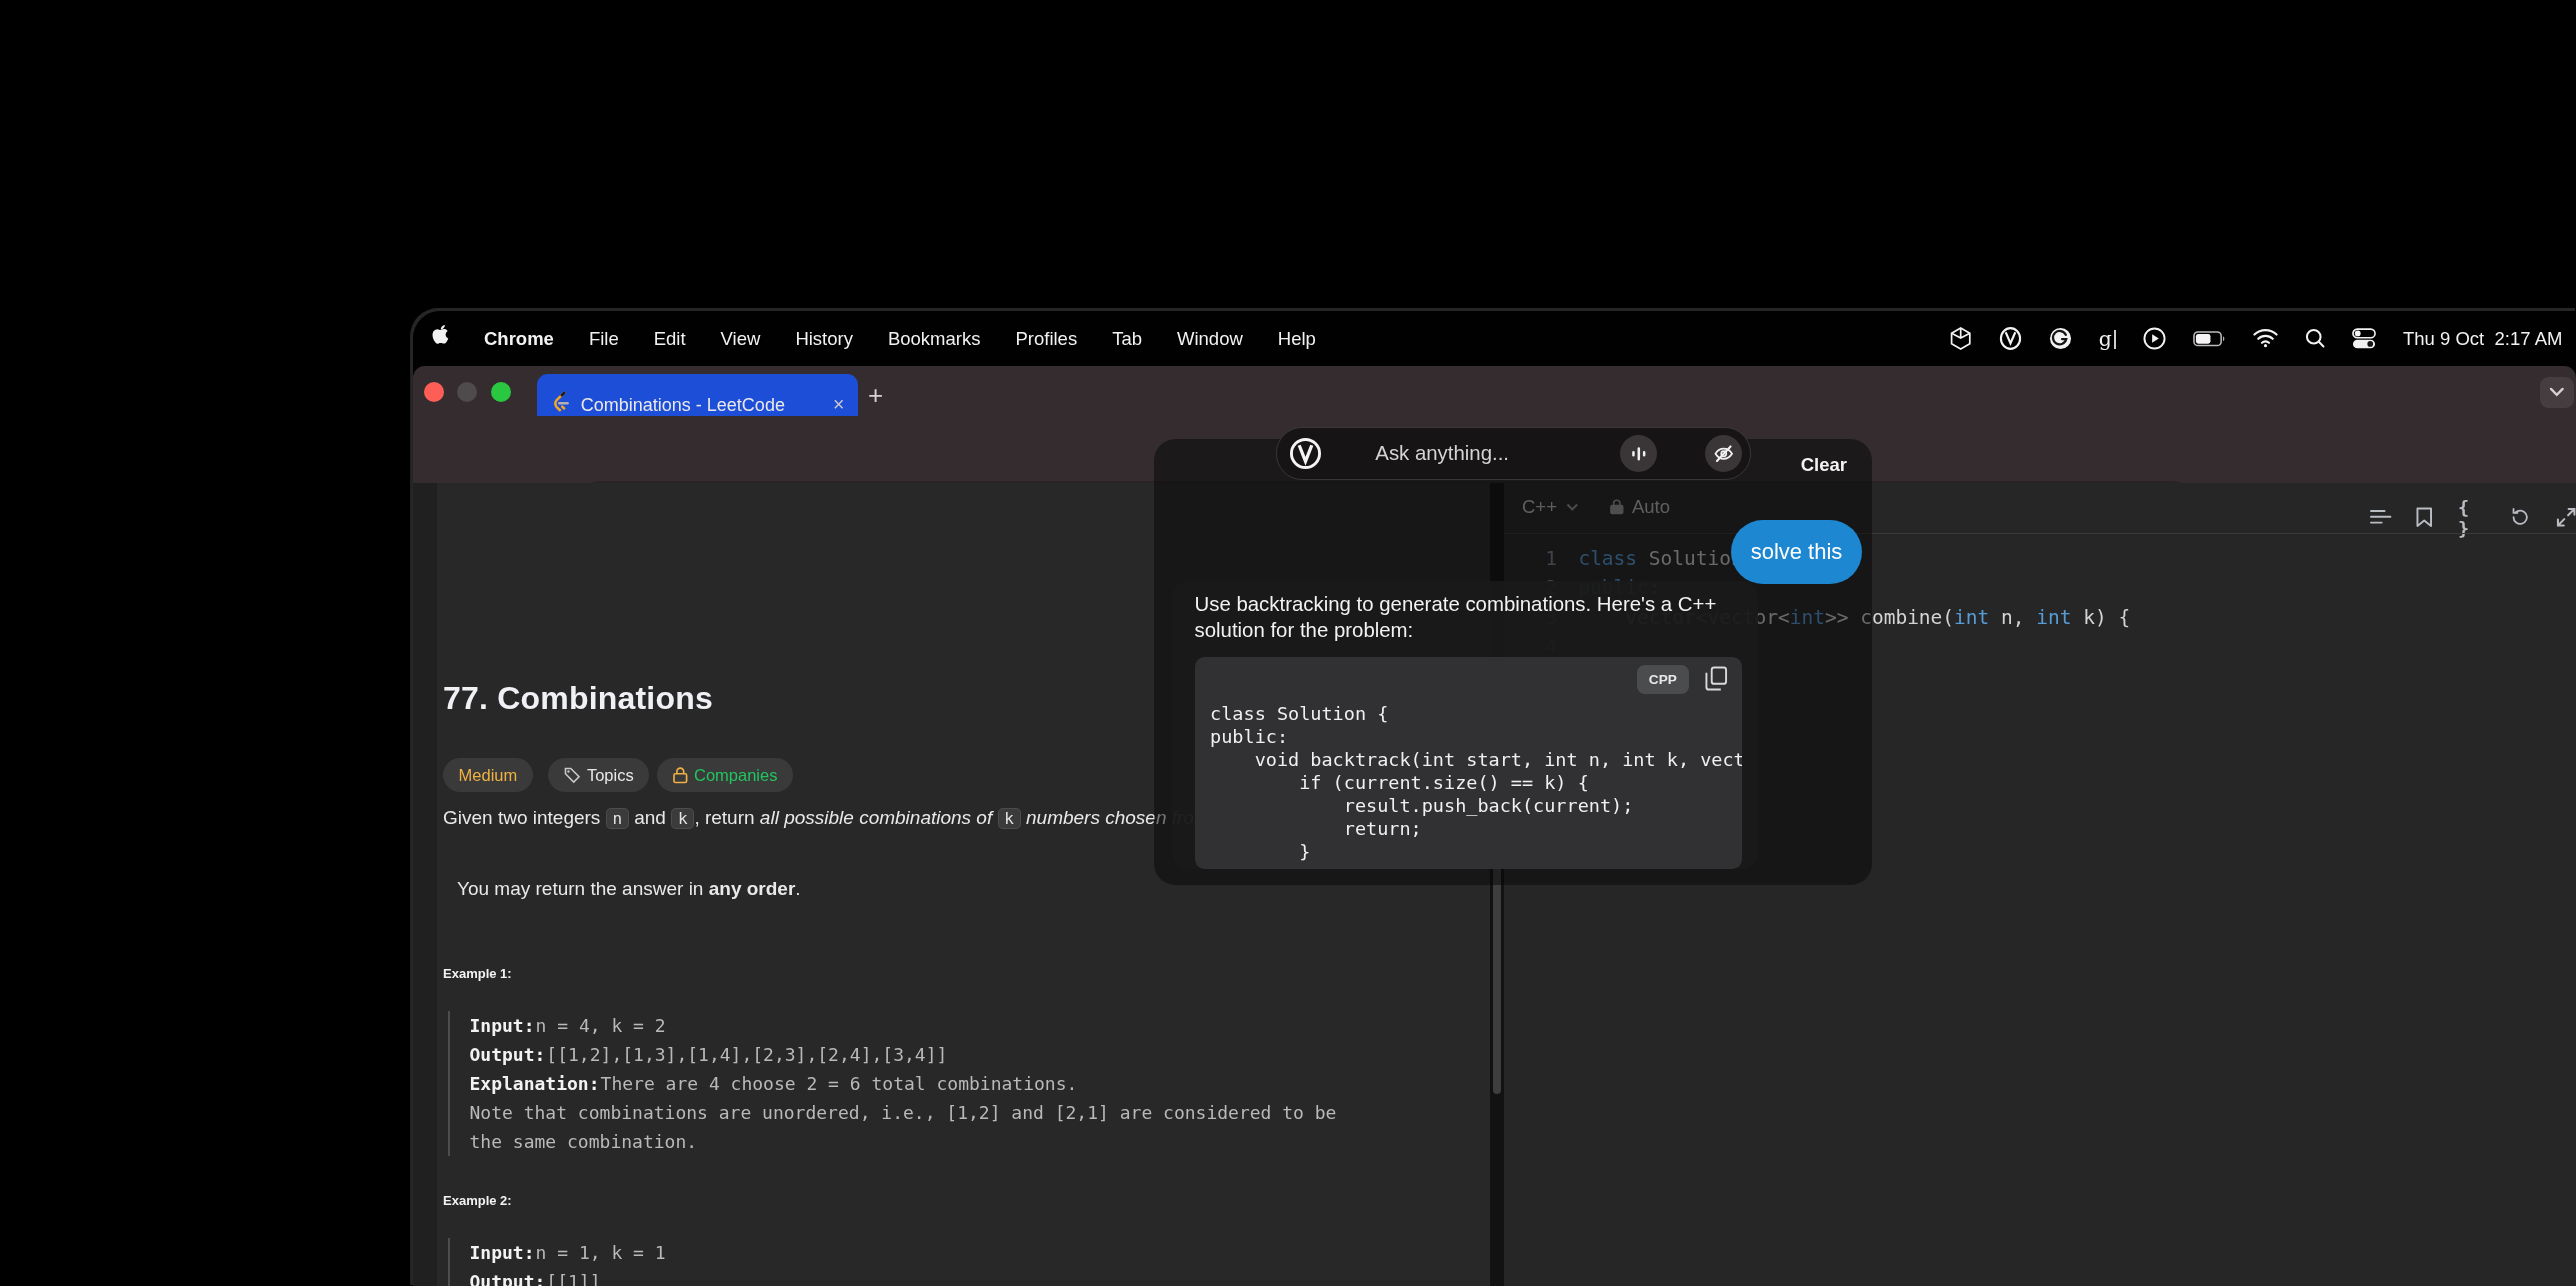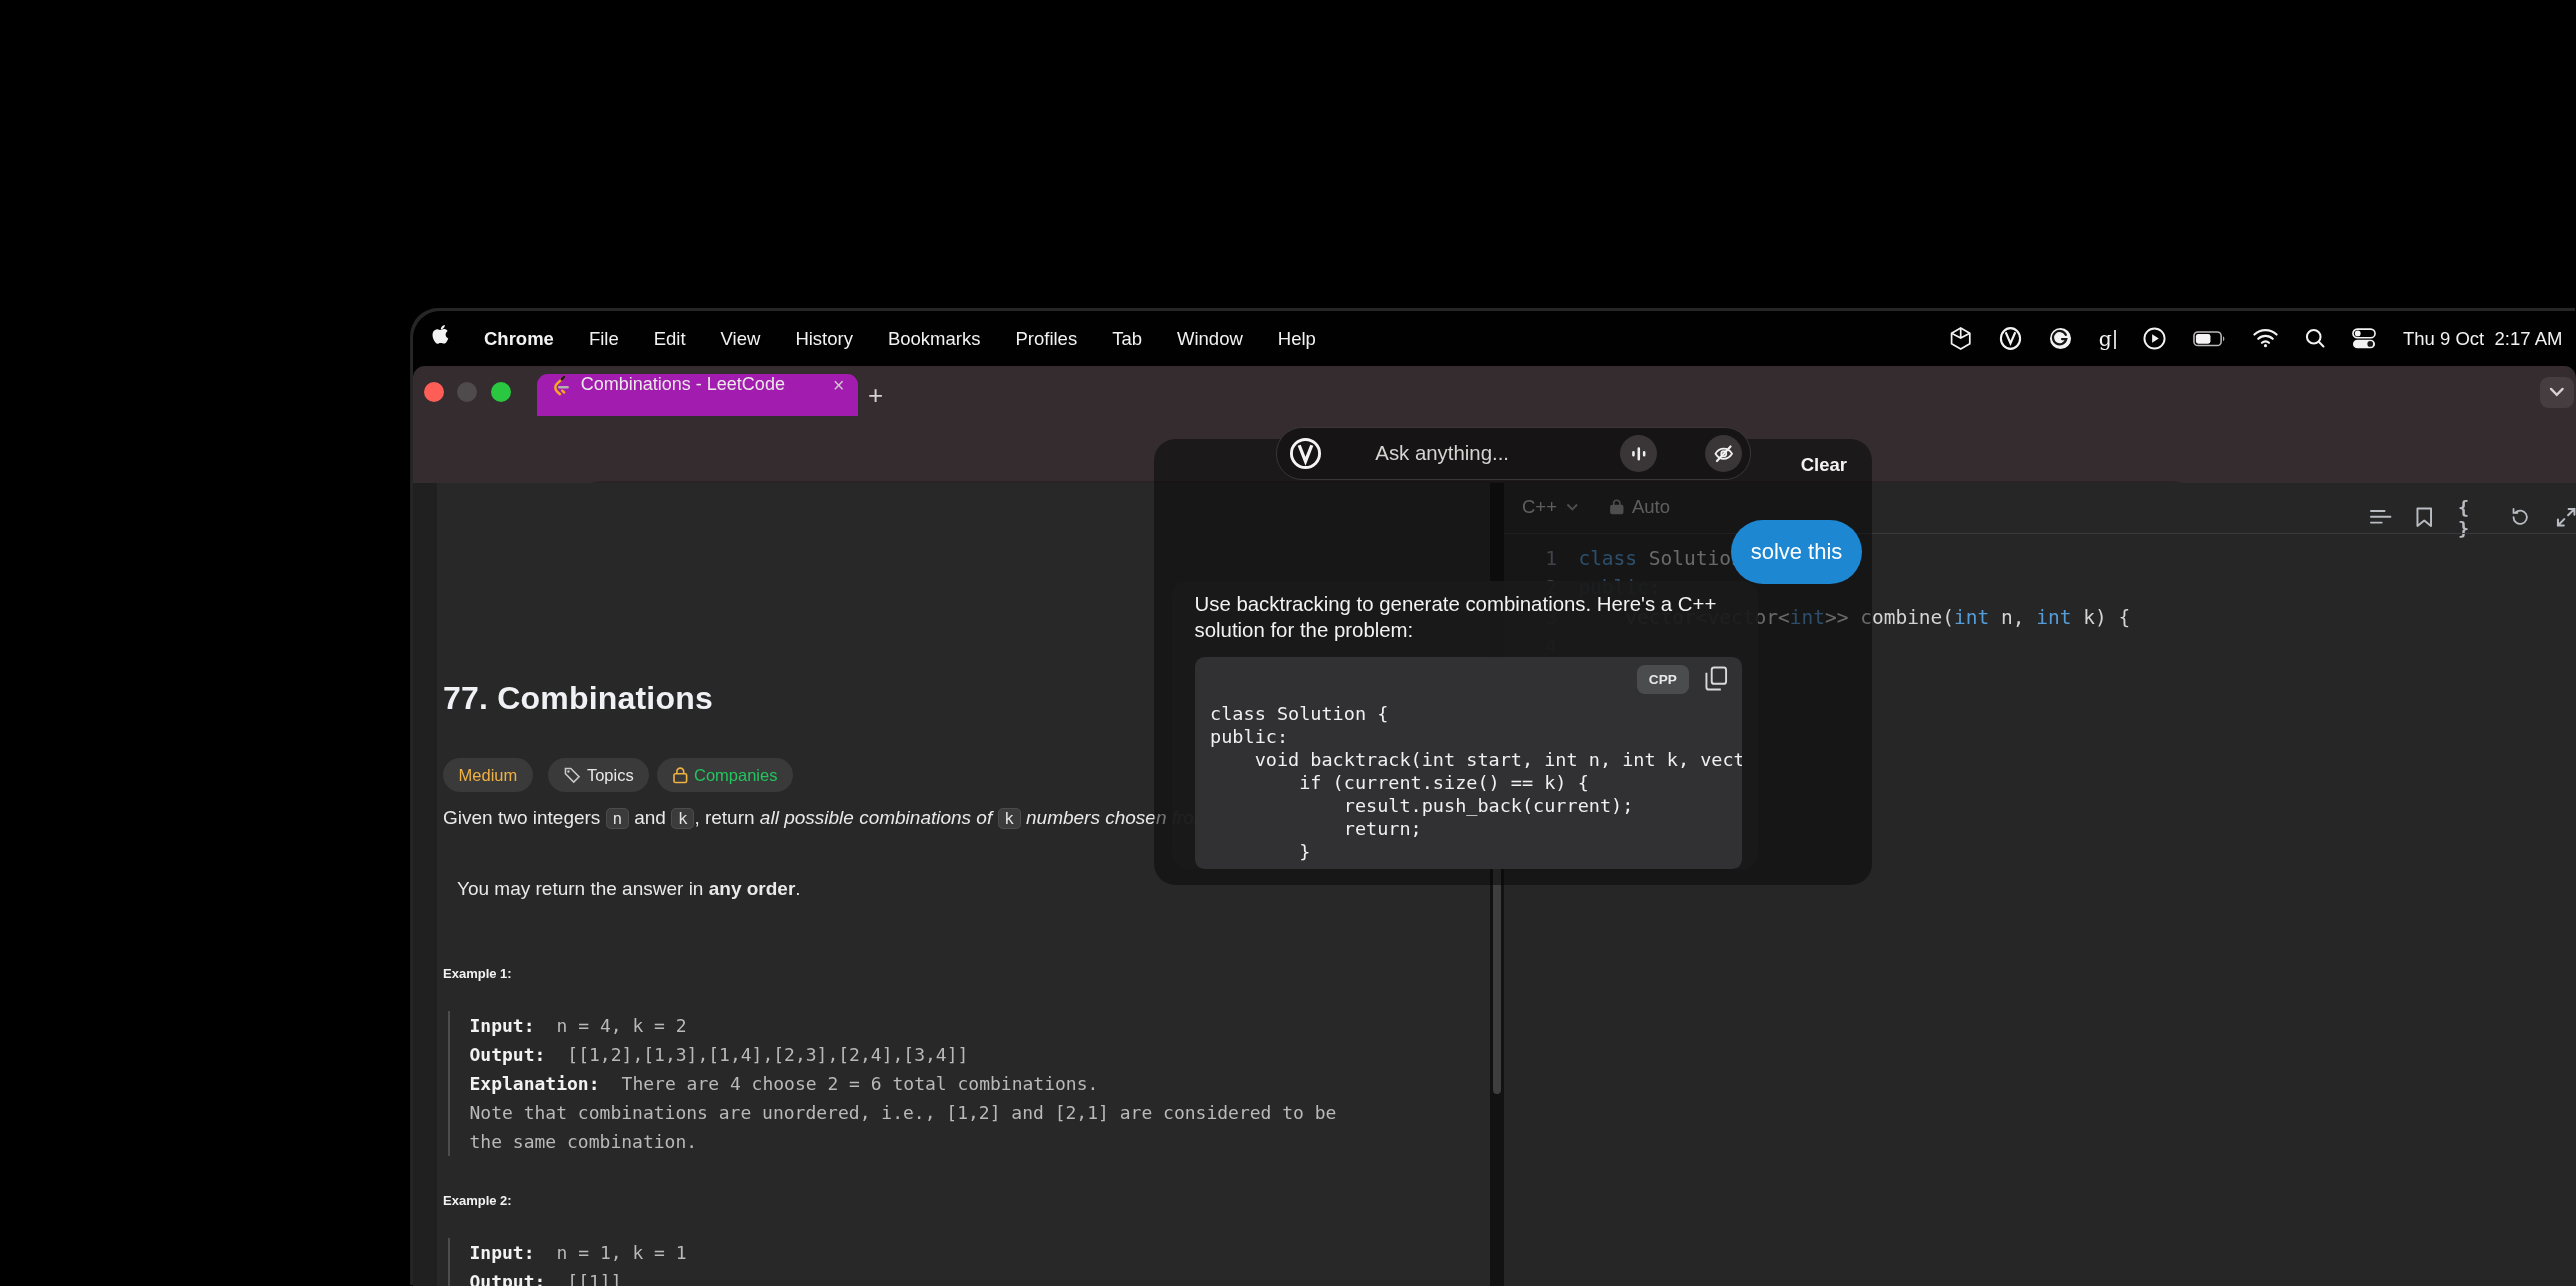--- a/index.html
+++ b/index.html
@@ -13,22 +13,22 @@
   
   #menubar{left:0;top:0;width:2163px;height:55px;display:flex;align-items:center;color:#f2f2f2;font-size:18.5px;}
   #menubar .mi{margin-right:35px;white-space:nowrap;}
   #menubar .appname{font-weight:700;margin-right:35px;}
   #mb-right{margin-left:auto;display:flex;align-items:center;gap:27px;padding-right:13.6px;}
   #mb-right svg{display:block;}
   .clock{font-size:18.5px;white-space:pre;}
   
   #window{left:0;top:55px;width:2163px;height:919px;background:#342c2e;border-radius:11.7px 11.7px 0 0;}
   .light{width:20.4px;height:20.4px;border-radius:50%;position:absolute;top:15.6px;}
-  #tab{left:124px;top:7.8px;width:321px;height:42px;background:#a21caf;border-radius:10.7px 10.7px 0 0;
-       display:flex;align-items:flex-start;padding:0 13.6px;box-sizing:border-box;}
+  #tab{left:124px;top:7.8px;width:321px;height:42px;background:#1d4ed8;border-radius:10.7px 10.7px 0 0;
+       display:flex;align-items:flex-end;padding:0 13.6px;box-sizing:border-box;}
   #tab .ttl{color:#ebe8e8;font-size:18px;margin-left:10.7px;flex:1;white-space:nowrap;overflow:hidden;}
   #tab .x{color:#cfcaca;font-size:19.5px;margin-left:7.8px;}
   .plus{left:455px;top:13.6px;color:#d6d2d2;font-size:26px;font-weight:300;}
   #strip-chevron{left:2127px;top:10.7px;width:34px;height:31px;background:#453d3f;border-radius:8.8px;
        display:flex;align-items:center;justify-content:center;}
   
   #toolbar{left:0;top:105px;width:2163px;height:67px;background:#342c2e;}
   .navbtn{font-size:24px;color:#d9d5d5;top:15.6px;}
   #urlpill{left:165px;top:9.7px;width:1617px;height:47px;background:#292325;border-radius:23px;
        display:flex;align-items:center;color:#e9e6e6;font-size:19px;}
@@ -46,21 +46,21 @@
   
   .lc-title{left:30px;top:197px;font-size:32px;font-weight:700;color:#f0f1f5;letter-spacing:0.2px;}
   .pill{height:34px;border-radius:17.5px;background:#3a3a3a;display:flex;align-items:center;
         padding:0 15.6px;font-size:16.5px;top:275px;box-sizing:border-box;gap:6.8px;}
   .lc-body{color:#e9e9e9;font-size:19px;line-height:26px;}
   .codechip{font-family:"DejaVu Sans Mono",monospace;font-size:16px;background:#3b3b3b;
         border:1px solid rgba(255,255,255,.09);border-radius:4.9px;padding:0 5.8px;color:#e4e4e4;}
   .exh{font-weight:700;font-size:13px;color:#f2f2f2;}
   .exblock{border-left:2.9px solid #4d4d4d;padding-left:19.5px;font-size:18px;line-height:29px;color:#b9b9b9;}
   .exblock b{color:#f2f2f2;}
-  .exblock .v{margin-left:22px;}
+  .exblock .v{margin-left:1px;}
   
   .edhead{color:#bdbdbd;font-size:18.5px;}
   #edsep{left:1091px;top:222px;width:1072px;height:1px;background:#3a3a3c;}
   .lnum{width:49px;text-align:right;color:#7d8590;display:inline-block;}
   .eline{left:1095px;height:29px;font-size:19.5px;line-height:29px;white-space:pre;color:#d4d4d4;}
   .eline .code{margin-left:21.4px;}
   .kw{color:#569cd6;}
   .cursor{display:inline-block;width:1.9px;height:21.4px;background:#dcdcdc;vertical-align:-3.9px;}
   
   #overlay{left:741px;top:128px;width:718px;height:446px;border-radius:21.4px;background:rgba(8,7,7,.52);}

